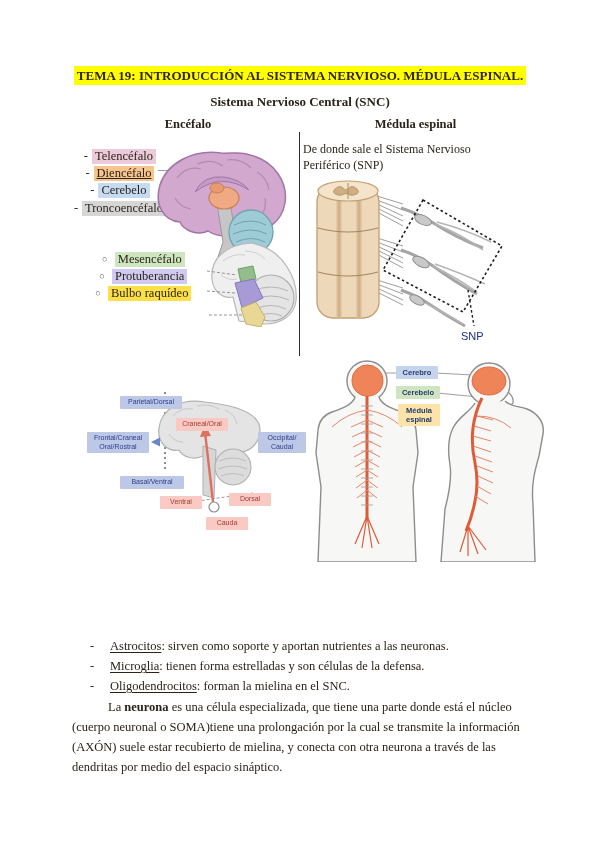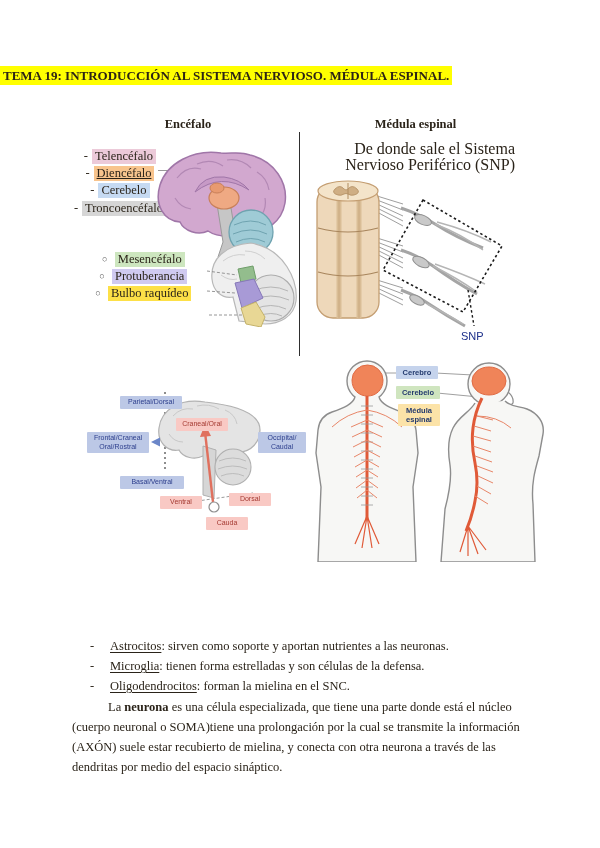--- a/index.html
+++ b/index.html
@@ -2,31 +2,31 @@
 <html><head>
 <meta charset="utf-8">
 <style>
   html,body{margin:0;padding:0;background:#ffffff;}
   .page{
     position:relative;width:600px;height:848px;background:#ffffff;
     font-family:"Liberation Serif","DejaVu Serif",serif;color:#2a2319;
     overflow:hidden;box-sizing:border-box;
   }
   .abs{position:absolute;}
-  .title-line{left:0;top:66px;width:600px;text-align:left;}
+  .title-line{left:0;top:66px;width:600px;text-align:center;}
   .title-hl{background:#ffff00;font-weight:bold;font-size:13px;padding:2px 3px;color:#2d2414;}
   .subtitle{left:0;top:94px;width:600px;text-align:center;font-weight:bold;font-size:13px;}
   .col-head{font-weight:bold;font-size:12.5px;text-align:center;}
   .divider{left:299px;top:132px;width:1px;height:224px;background:#2e2e2e;}
   .doc-list{font-size:12.5px;line-height:17.2px;text-align:center;}
   .doc-list .li{white-space:nowrap;}
   .doc-list .marker{display:inline-block;width:12px;color:#2a2319;}
   .doc-list .hl{padding:0 3px 1px 3px;}
   .list2 .marker{font-size:9px;vertical-align:1px;width:20px;color:#555;}
-  .caption{font-size:16px;line-height:16px;text-align:right;}
+  .caption{font-size:12px;line-height:16px;}
   .cline{height:1px;background:#9a9a9a;}
   .snp{font-family:"Liberation Sans","DejaVu Sans",sans-serif;font-weight:normal;font-size:11px;color:#1c2f8a;}
   .dirbox{font-family:"Liberation Sans","DejaVu Sans",sans-serif;font-size:7px;line-height:8.5px;
     text-align:center;padding:2px 2px;border-radius:1px;}
   .dirbox.blue{color:#2c3e8c;}
   .dirbox.pink{color:#a53a32;}
   .bodybox{font-family:"Liberation Sans","DejaVu Sans",sans-serif;font-size:7.5px;line-height:9px;
     text-align:center;padding:2px 2px;color:#233a6e;font-weight:bold;border-radius:1px;}
   .para{font-size:12.5px;line-height:20px;text-indent:36px;margin:0;width:470px;}
   .bullets{font-size:12.5px;line-height:20px;}
@@ -36,20 +36,21 @@
   svg{display:block;}
 </style>
 </head>
 <body>
 
 <div class="page">
 
   <div class="abs title-line">
     <span class="title-hl">TEMA 19: INTRODUCCIÓN AL SISTEMA NERVIOSO. MÉDULA ESPINAL.</span>
   </div>
+  <div class="abs subtitle">Sistema Nervioso Central (SNC)</div>
 
   <div class="abs col-head" style="left:138px;top:117px;width:100px;">Encéfalo</div>
   <div class="abs col-head" style="left:358px;top:117px;width:115px;">Médula espinal</div>
   <div class="abs divider"></div>
 
   <div class="abs doc-list" style="left:70px;top:148px;">
     <div class="li"><span class="marker">-</span><span class="hl" style="background-color: rgb(236, 202, 217);">Telencéfalo</span></div>
     <div class="li"><span class="marker">-</span><span class="hl" style="background-color: rgb(248, 196, 141); text-decoration: underline;">Diencéfalo</span></div>
     <div class="li"><span class="marker">-</span><span class="hl" style="background-color: rgb(198, 218, 242);">Cerebelo</span></div>
     <div class="li"><span class="marker">-</span><span class="hl" style="background-color: rgb(214, 214, 214);">Troncoencéfalo</span></div>

